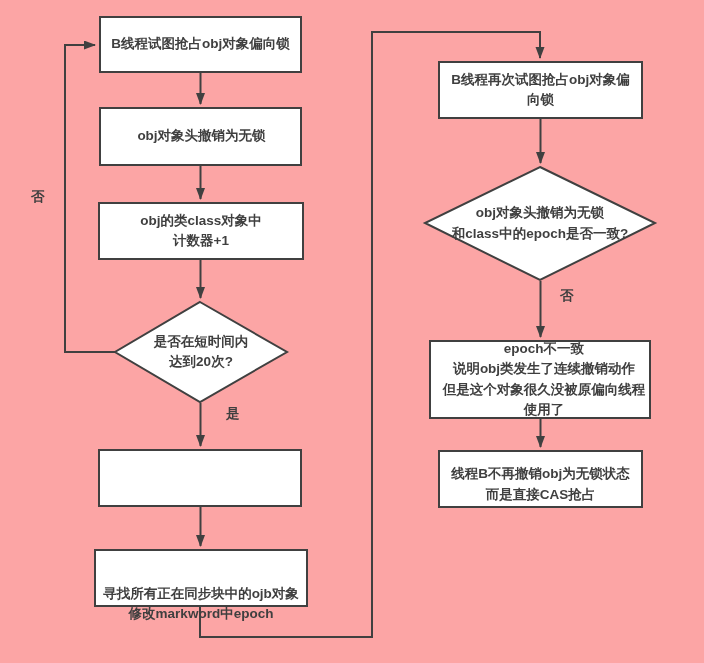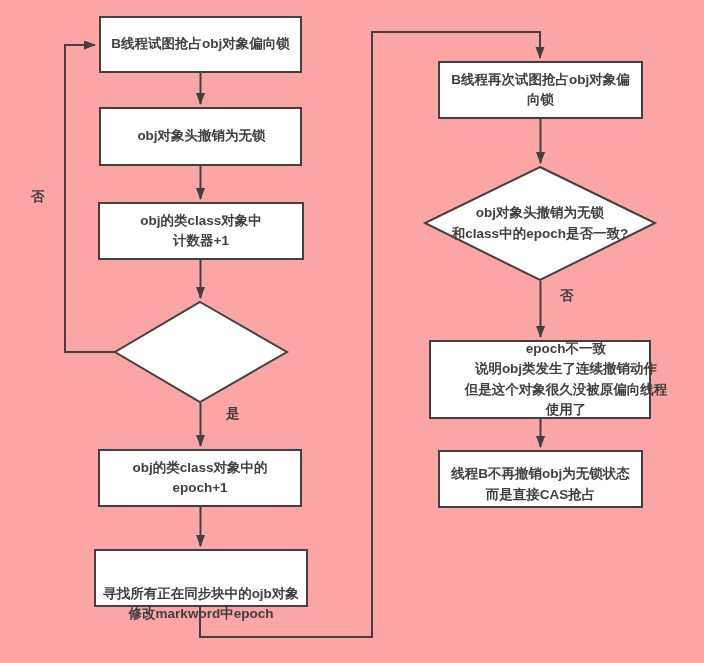--- a/index.html
+++ b/index.html
@@ -80,34 +80,34 @@
     </g>
   </svg>
 
   <div class="node-label" style="left:100px; top:17px; width:201px; height:55px;">B线程试图抢占obj对象偏向锁</div>
 
   <div class="node-label" style="left:100px; top:108px; width:203px; height:57px;">obj对象头撤销为无锁</div>
 
   <div class="node-label" style="left:99px; top:203px; width:204px; height:56px;">obj的类class对象中
 计数器+1</div>
 
+  <div class="node-label" style="left:115px; top:302px; width:172px; height:100px;">是否在短时间内
+达到20次?</div>
 
-  <div class="node-label" style="left:99px; top:450px; width:202px; height:56px;">obj的类class对象中的
-epoch+1</div>
 
   <div class="node-label" style="left:95px; top:576px; width:212px; height:56px;">寻找所有正在同步块中的ojb对象
 修改markword中epoch</div>
 
   <div class="node-label" style="left:439px; top:62px; width:203px; height:56px;">B线程再次试图抢占obj对象偏
 向锁</div>
 
   <div class="node-label" style="left:425px; top:167px; width:230px; height:113px;">obj对象头撤销为无锁
 和class中的epoch是否一致?</div>
 
-  <div class="node-label" style="left:456px; top:341px; width:220px; height:77px;">epoch不一致
+  <div class="node-label" style="left:434px; top:341px; width:220px; height:77px;">epoch不一致
 说明obj类发生了连续撤销动作
 但是这个对象很久没被原偏向线程
 使用了</div>
 
   <div class="node-label" style="left:439px; top:451px; width:203px; height:67px;">线程B不再撤销obj为无锁状态
 而是直接CAS抢占</div>
 
   <div class="edge-label" style="left:31px; top:190px;">否</div>
 
   <div class="edge-label" style="left:226px; top:407px;">是</div>

